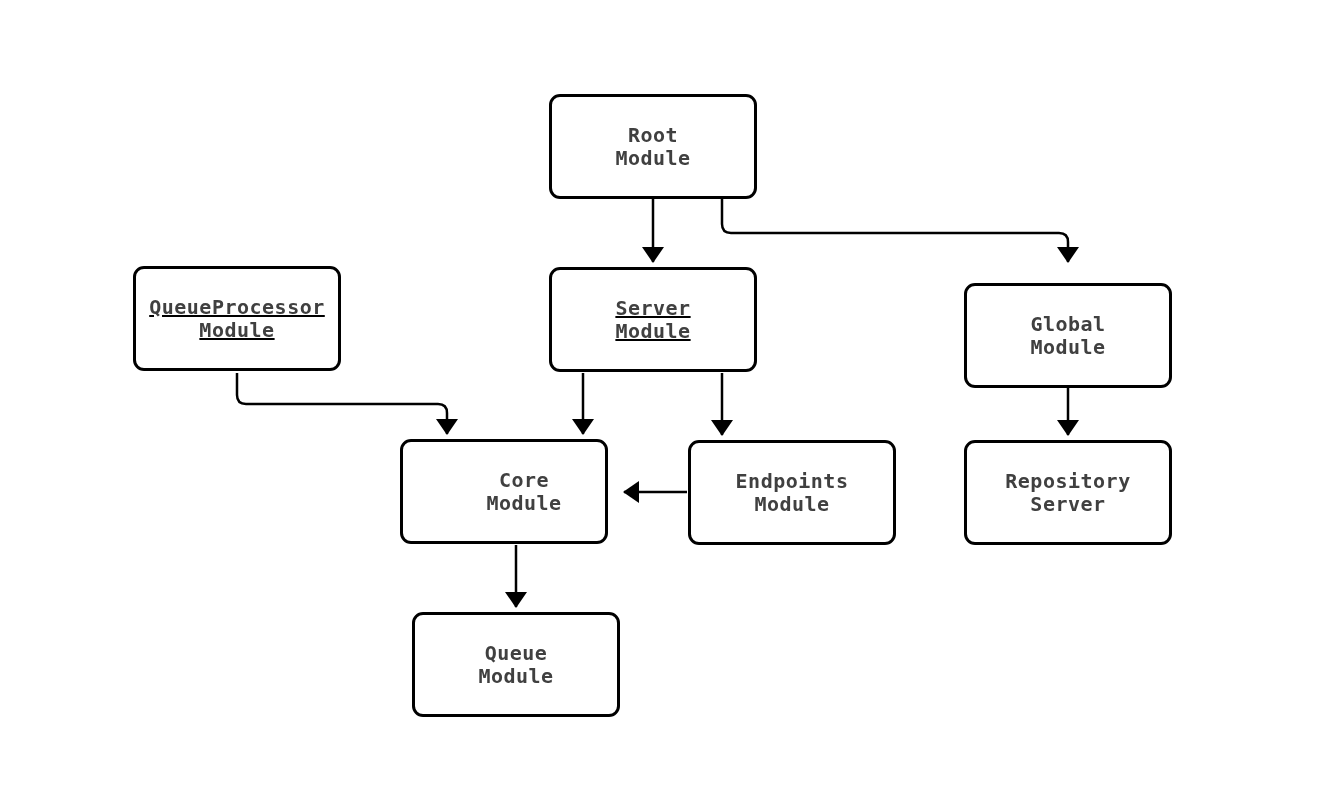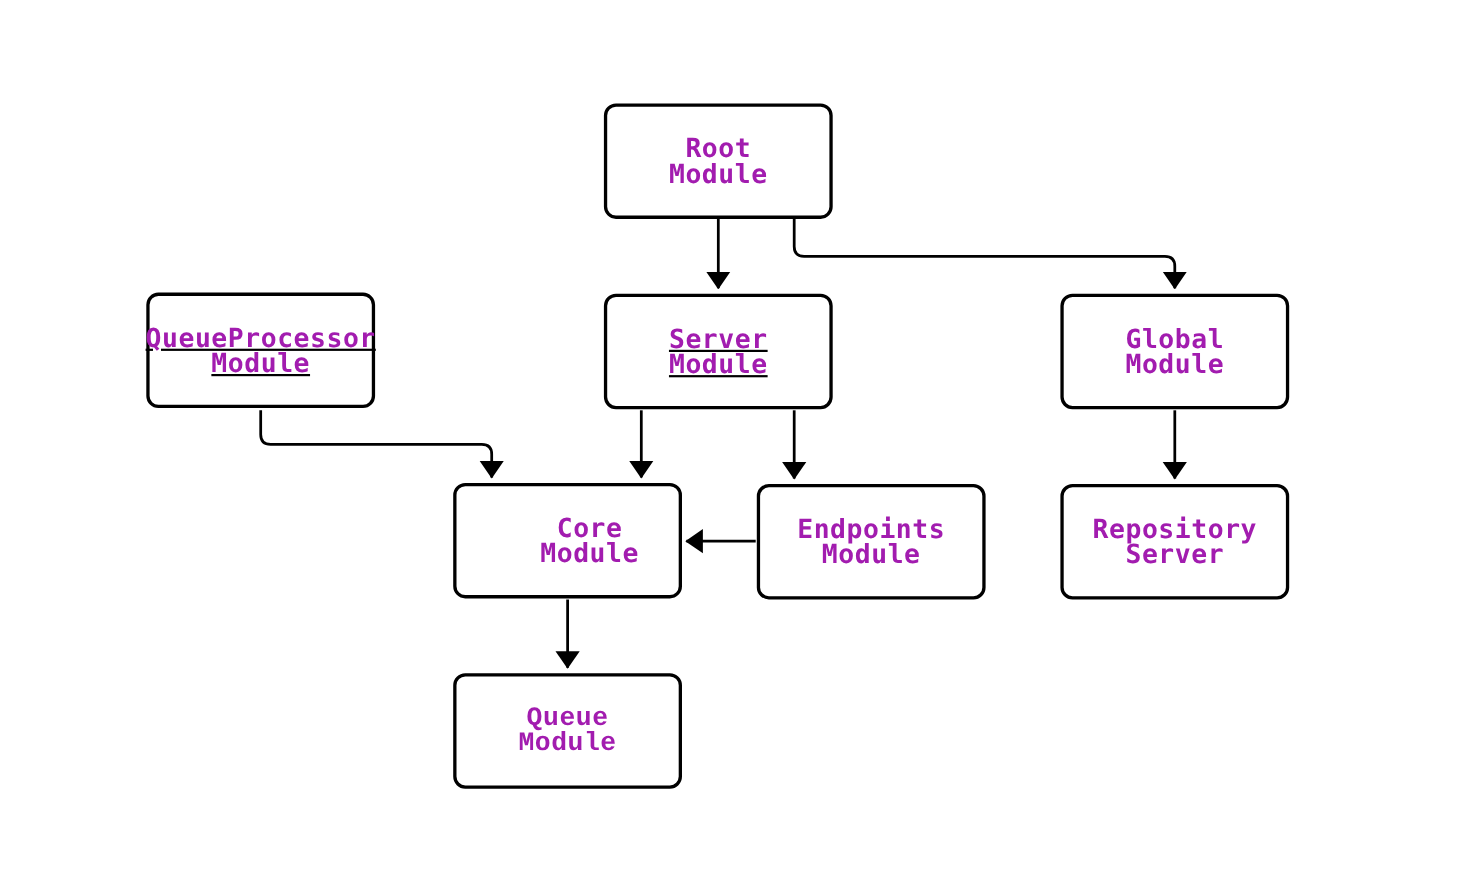--- a/index.html
+++ b/index.html
@@ -31,34 +31,34 @@
     border: 3px solid #000000;
     border-radius: 11px;
     display: flex;
     align-items: center;
     justify-content: center;
     text-align: center;
   }
   .node-label {
     white-space: pre-line;
     font-weight: bold;
-    font-size: 24px;
+    font-size: 20px;
     line-height: 23px;
     letter-spacing: 0.5px;
-    color: #a21caf;
+    color: #404040;
   }
   
   #node-root          { left: 549px; top:  94px; }
   #node-queueprocessor{ left: 133px; top: 266px; text-decoration: underline; }
   #node-server        { left: 549px; top: 267px; text-decoration: underline; }
-  #node-global        { left: 964px; top: 267px; text-align: center; }
-  #node-core          { left: 412px; top: 439px; padding-left: 40px; }
+  #node-global        { left: 964px; top: 283px; text-align: center; }
+  #node-core          { left: 400px; top: 439px; padding-left: 40px; }
   #node-endpoints     { left: 688px; top: 440px; }
   #node-repository    { left: 964px; top: 440px; }
-  #node-queue         { left: 412px; top: 612px; font-family: Liberation Mono, monospace; }
+  #node-queue         { left: 412px; top: 612px; }
   .edge {
     fill: none;
     stroke: #000000;
     stroke-width: 2.5px;
   }
 </style>
 </head>
 <body>
 
 <div id="canvas">

